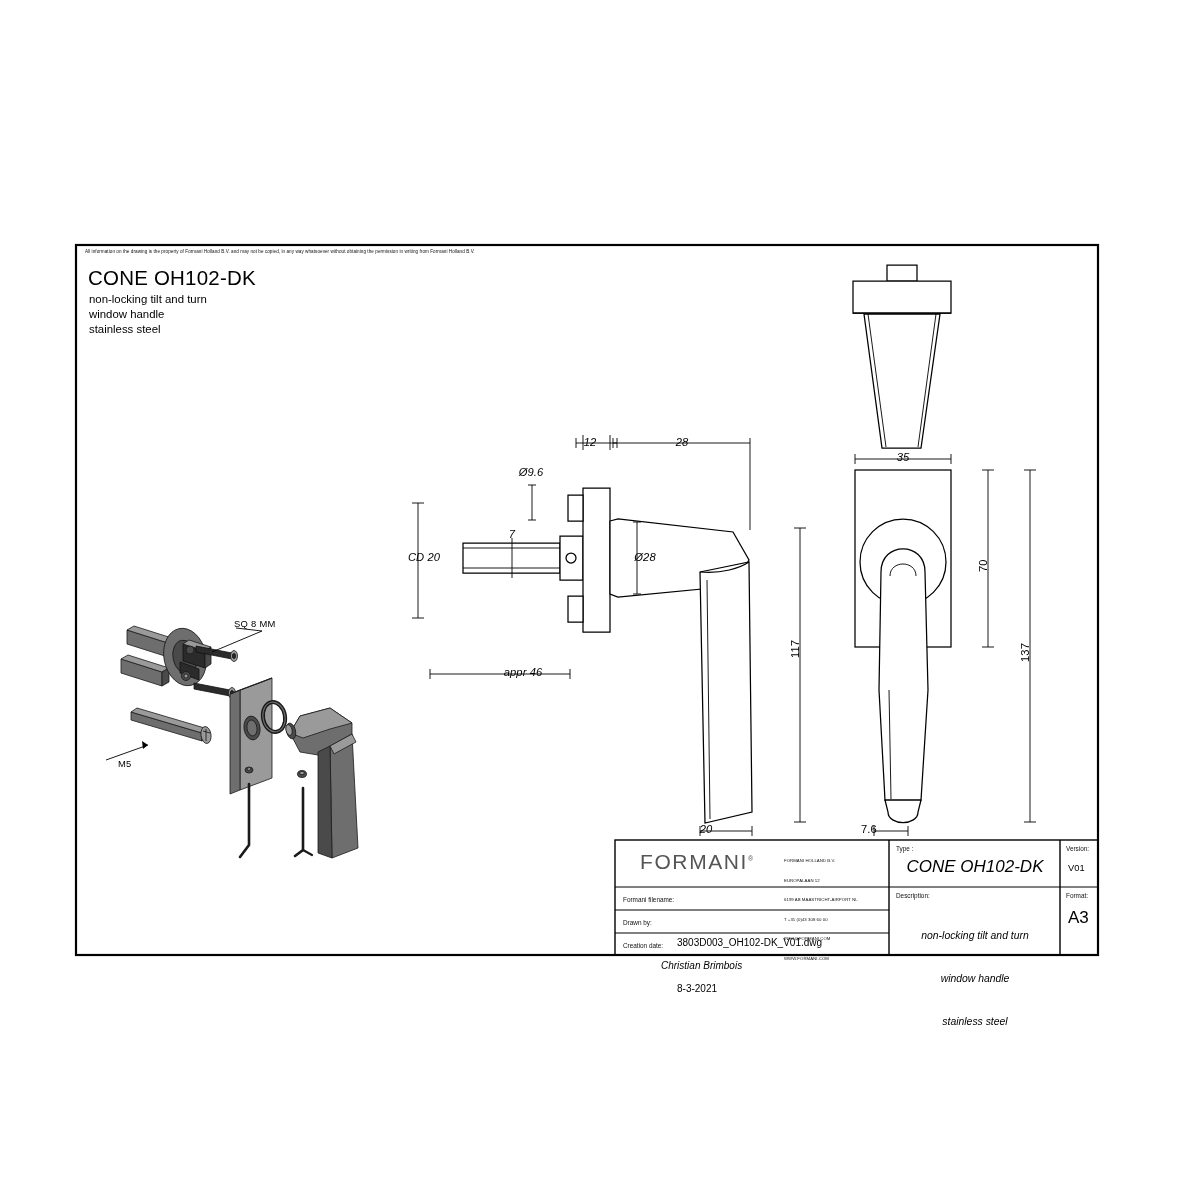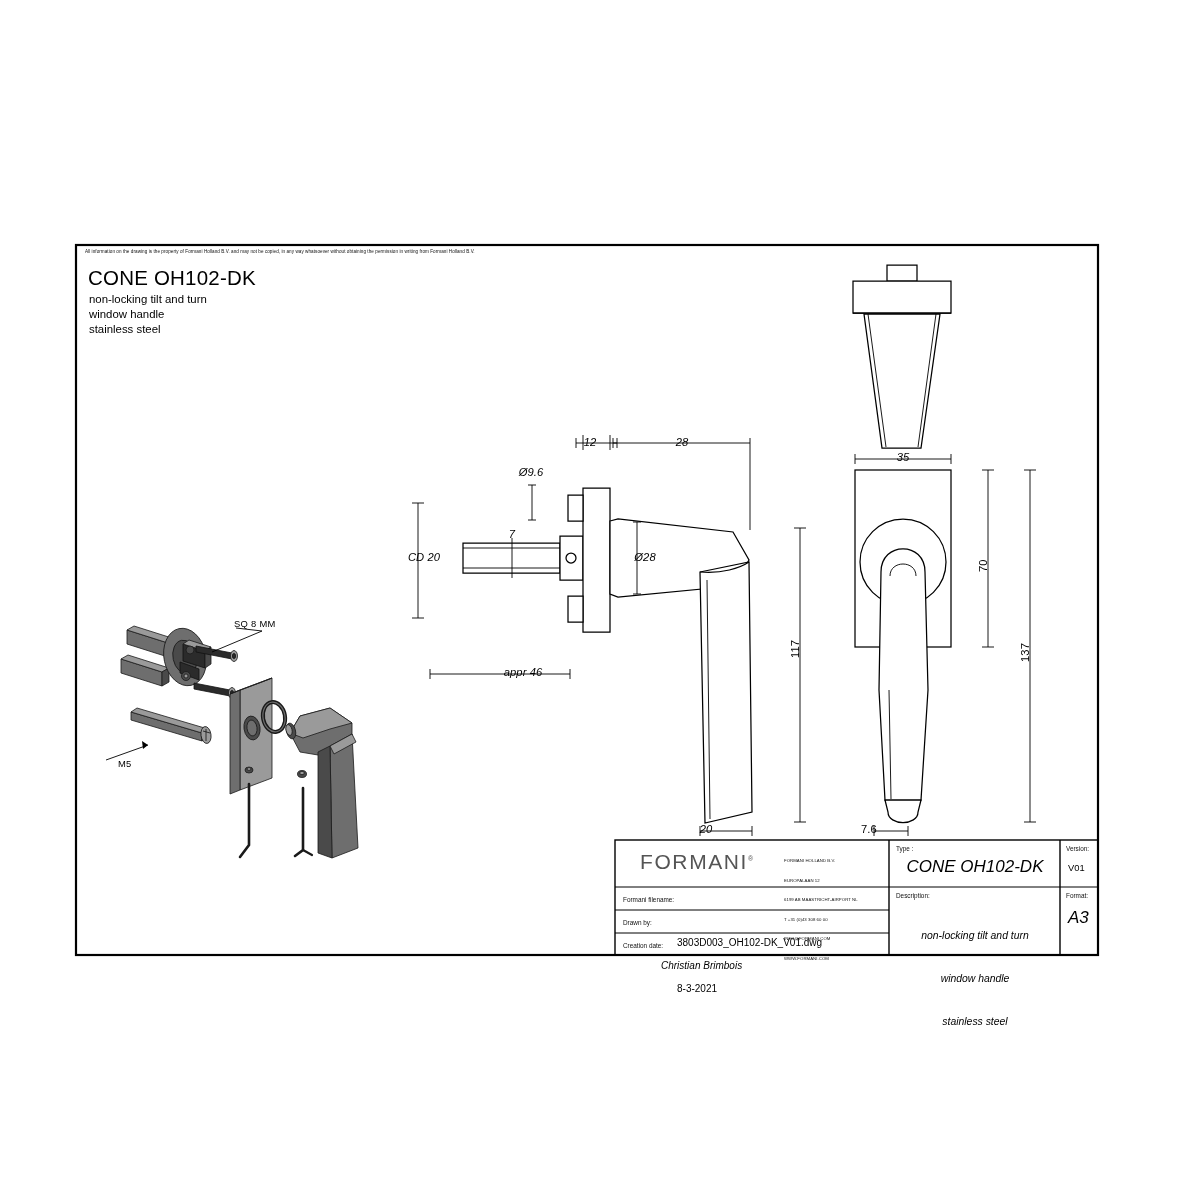--- a/index.html
+++ b/index.html
@@ -404,15 +404,15 @@
   <div class="txt tb-desc ctr" style="left:975px; top:900px; width:180px;">
     <div>non-locking tilt and turn</div>
     <div>window handle</div>
     <div>stainless steel</div>
   </div>
 
   <div class="txt tb-label" style="left:1066px; top:845px;">Version:</div>
   <div class="txt tb-version" style="left:1068px; top:862px;">V01</div>
 
   <div class="txt tb-label" style="left:1066px; top:892px;">Format:</div>
-  <div class="txt tb-format" style="left:1068px; top:908px;font-style:italic;">A3</div>
+  <div class="txt tb-format" style="left:1068px; top:908px;">A3</div>
 
 </div>
 
 </body></html>

